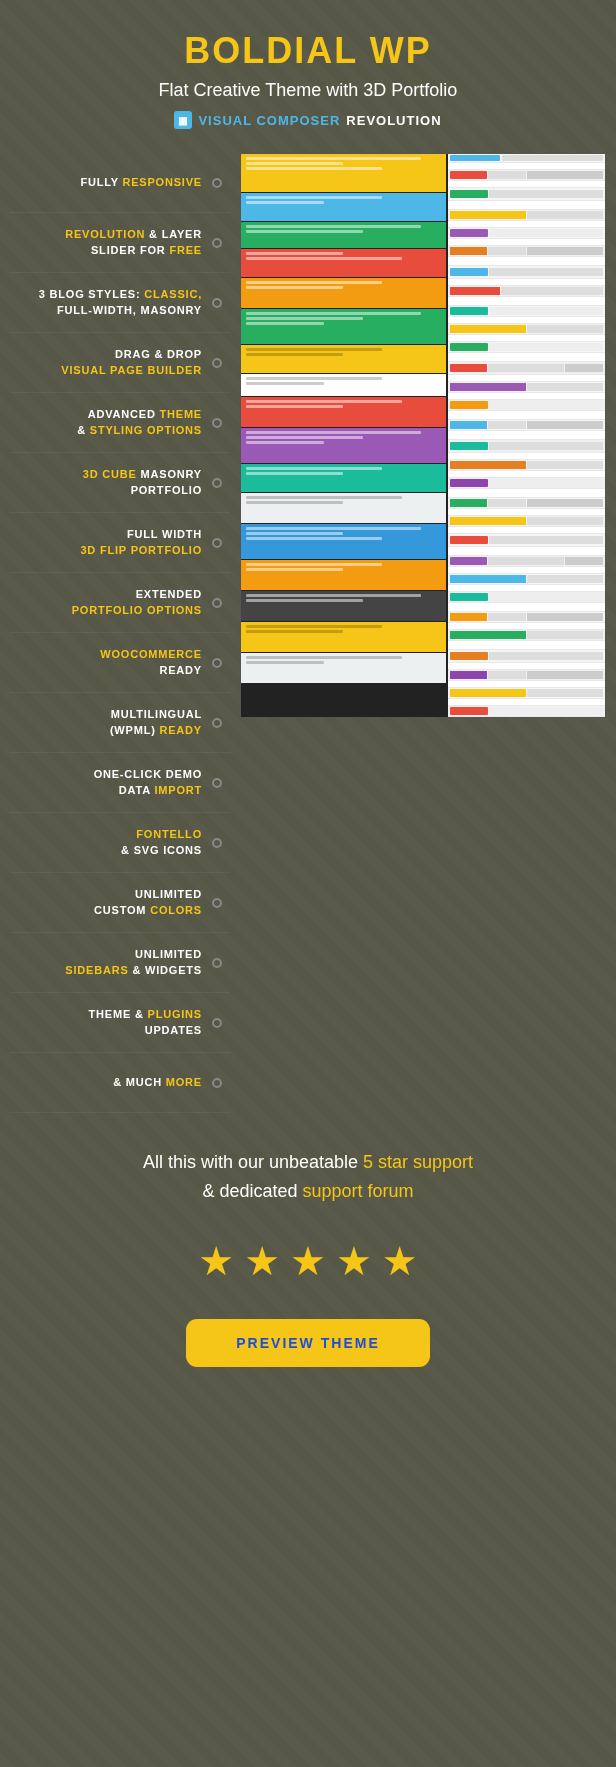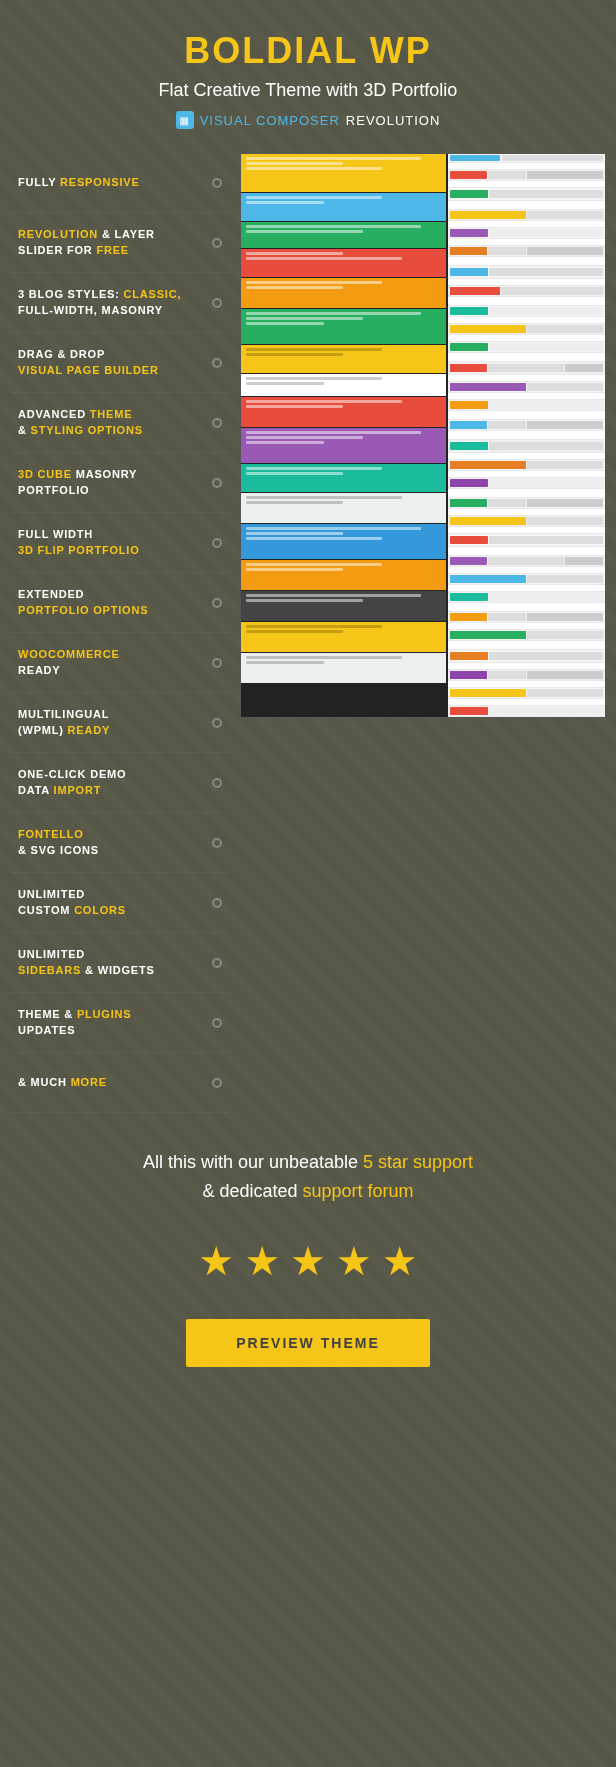--- a/index.html
+++ b/index.html
@@ -53,21 +53,21 @@
       color: #ffffff;
       font-weight: 400;
       margin-bottom: 10px;
     }
 
     .visual-composer-badge {
       display: inline-flex;
       align-items: center;
       gap: 6px;
       font-size: 13px;
-      font-weight: 400;
+      font-weight: 700;
       color: #ffffff;
       letter-spacing: 1px;
     }
 
     .vc-highlight {
       color: #4db8e8;
     }
 
     
     .main-content {
@@ -87,20 +87,21 @@
     .feature-item {
       display: flex;
       align-items: center;
       justify-content: flex-end;
       padding: 14px 8px;
       min-height: 60px;
       border-bottom: 1px solid rgba(255,255,255,0.05);
     }
 
     .feature-text {
+      text-align: right;
       font-size: 11px;
       font-weight: 700;
       color: #ffffff;
       letter-spacing: 0.8px;
       text-transform: uppercase;
       line-height: 1.4;
       flex: 1;
     }
 
     .feature-text .highlight {
@@ -142,30 +143,30 @@
     }
 
     .star {
       font-size: 40px;
       color: #f5c518;
     }
 
     .preview-btn {
       display: inline-block;
       background-color: #f5c518;
-      color: #404040;
+      color: #1d4ed8;
       font-size: 14px;
       font-weight: 700;
       letter-spacing: 2px;
       text-transform: uppercase;
       padding: 16px 50px;
       text-decoration: none;
       cursor: pointer;
       border: none;
-      border-radius: 2px;
+      border-radius: 11px;
     }
 
     
     .preview-strip {
       width: 100%;
       display: flex;
       flex-direction: column;
       flex-shrink: 0;
     }
 

